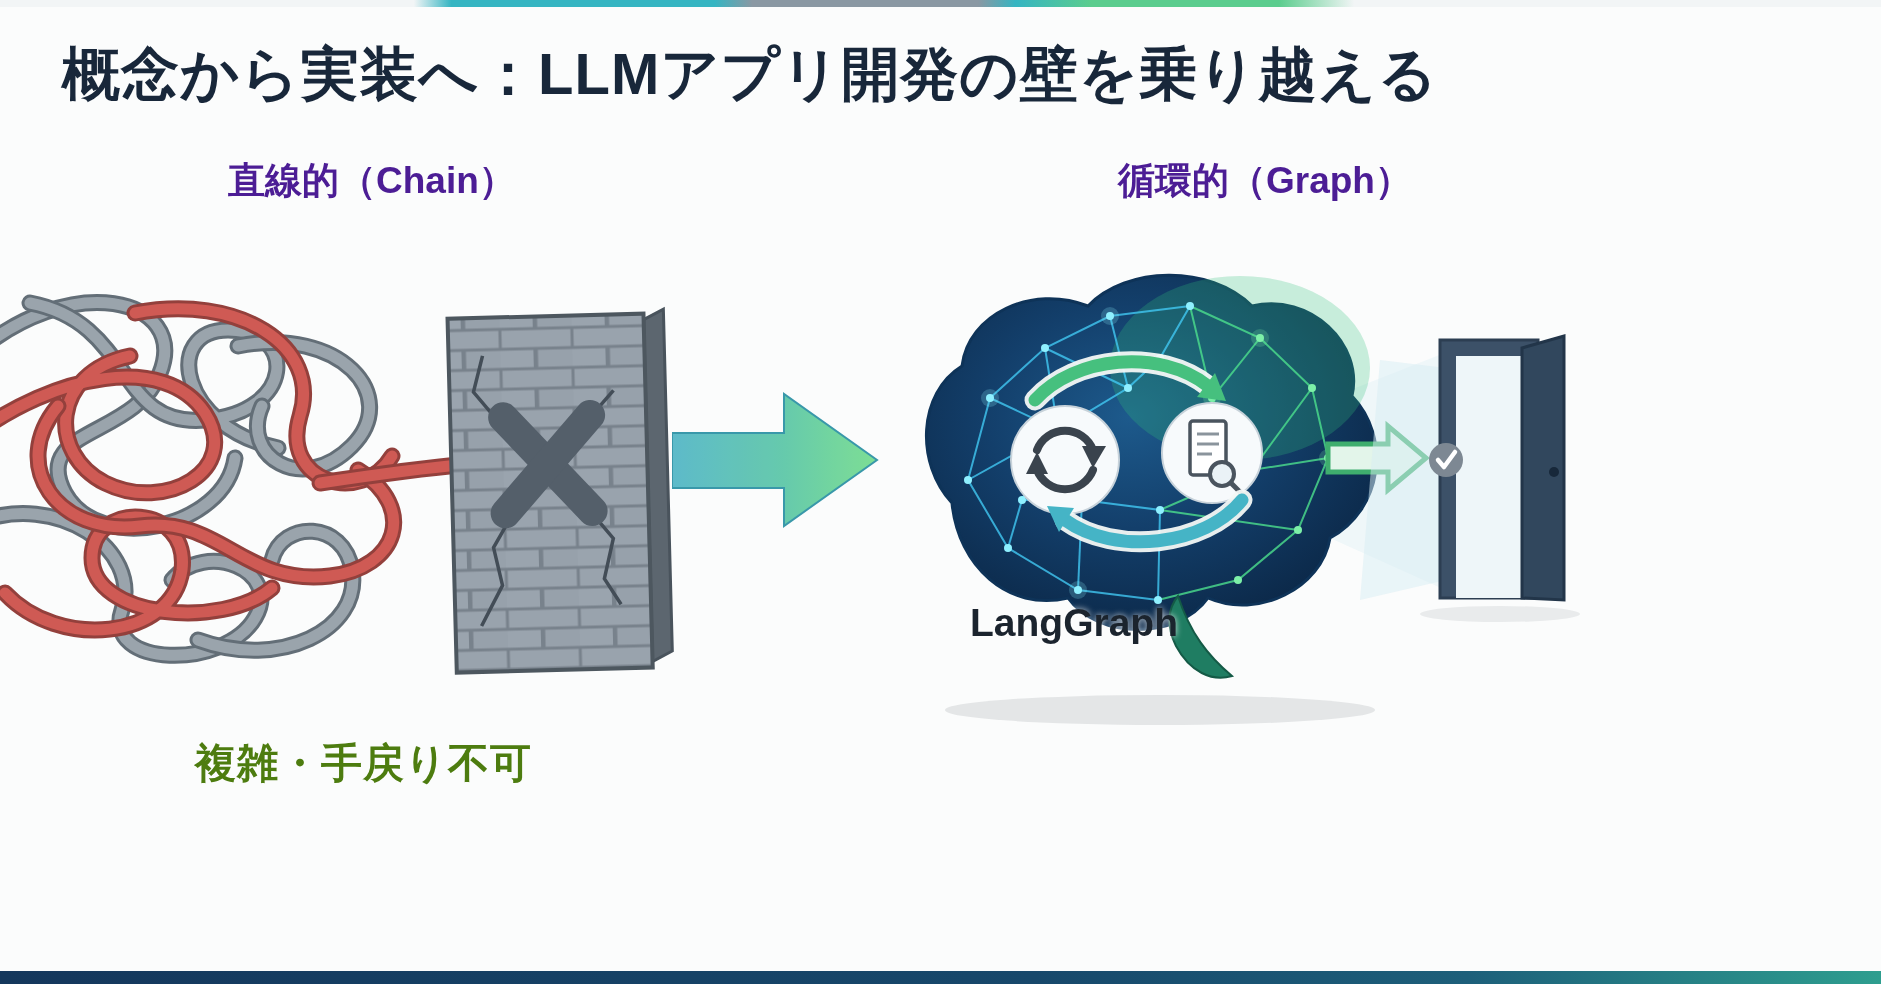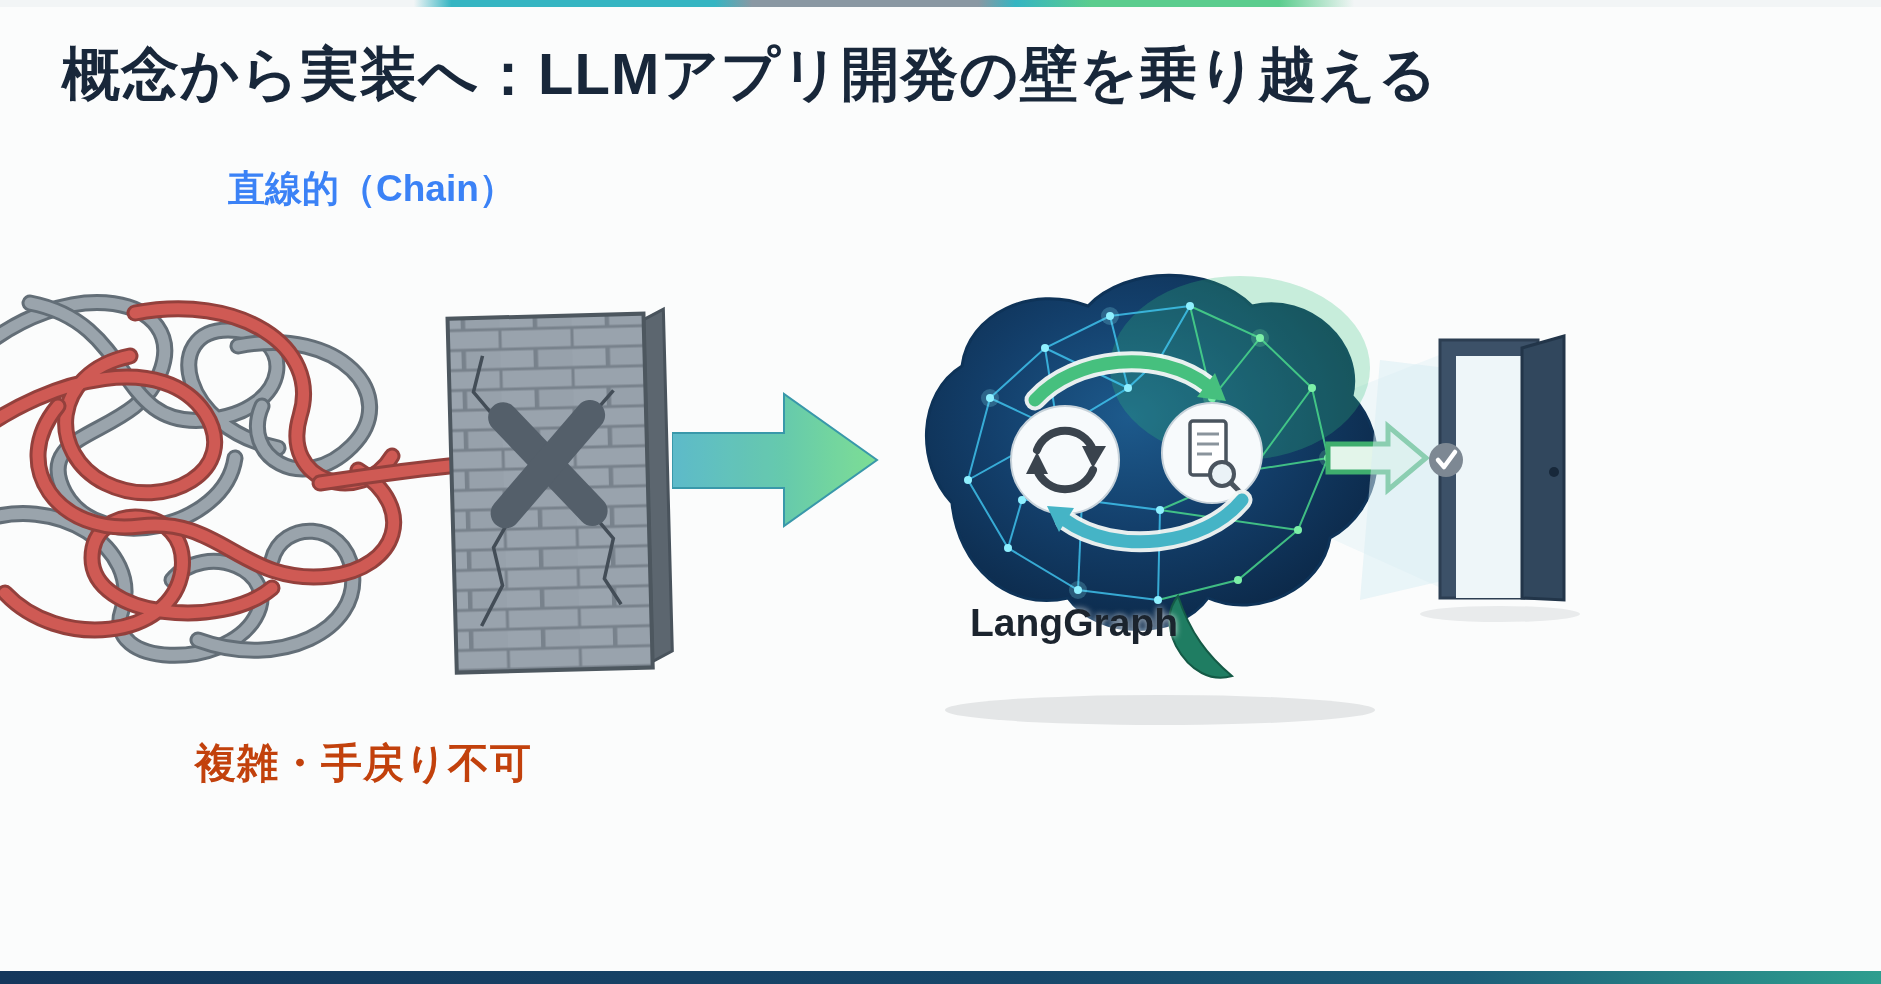--- a/index.html
+++ b/index.html
@@ -24,26 +24,26 @@
   #bottom-bar{
     bottom:0;left:0;width:100%;height:13px;
     background:linear-gradient(90deg,#14375c 0%,#17486b 55%,#1d5f7a 78%,#2e9e8f 100%);
   }
   #title{
     left:62px;top:36px;
     font-size:58px;font-weight:800;color:#18273a;
     letter-spacing:1px;white-space:nowrap;
   }
   .col-label{
-    top:164px;font-size:37px;font-weight:700;color:#3b82f6;white-space:nowrap;
+    top:156px;font-size:37px;font-weight:700;color:#4c1d95;white-space:nowrap;
   }
   #left-label{left:228px;}
   #right-label{left:1118px;}
   .caption{
-    top:736px;font-size:41px;font-weight:800;color:#c2410c;white-space:nowrap;
+    top:736px;font-size:41px;font-weight:800;color:#4d7c0f;white-space:nowrap;
     letter-spacing:1px;
   }
   #left-caption{left:195px;}
   #right-caption{left:1062px;}
   #brand-label{
     left:970px;top:601px;
     font-size:39px;font-weight:700;color:#1b242e;white-space:nowrap;
     text-shadow:0 0 6px rgba(255,255,255,.8);
   }
   
@@ -60,20 +60,21 @@
 </head>
 <body>
 
 <div id="page">
 
   <div id="top-bar" class="abs"></div>
 
   <h1 id="title" class="abs" style="margin:0">概念から実装へ：LLMアプリ開発の壁を乗り越える</h1>
 
   <div id="left-label" class="abs col-label">直線的（Chain）</div>
+  <div id="right-label" class="abs col-label">循環的（Graph）</div>
 
   <svg class="abs" style="left:0;top:288px" width="680" height="400" viewBox="0 0 680 400">
     <defs>
       <pattern id="bricks" width="72" height="40" patternUnits="userSpaceOnUse">
         <rect width="72" height="40" fill="#78828c"></rect>
         <rect x="1.5" y="1.5" width="69" height="17" fill="#99a3ad"></rect>
         <rect x="-36" y="21.5" width="69" height="17" fill="#9aa4ae"></rect>
         <rect x="37.5" y="21.5" width="69" height="17" fill="#97a1ab"></rect>
       </pattern>
       <path id="w1" d="M -30 70 C 70 -20 190 10 160 85 C 135 150 30 140 65 205 C 100 268 225 240 235 170"></path>

